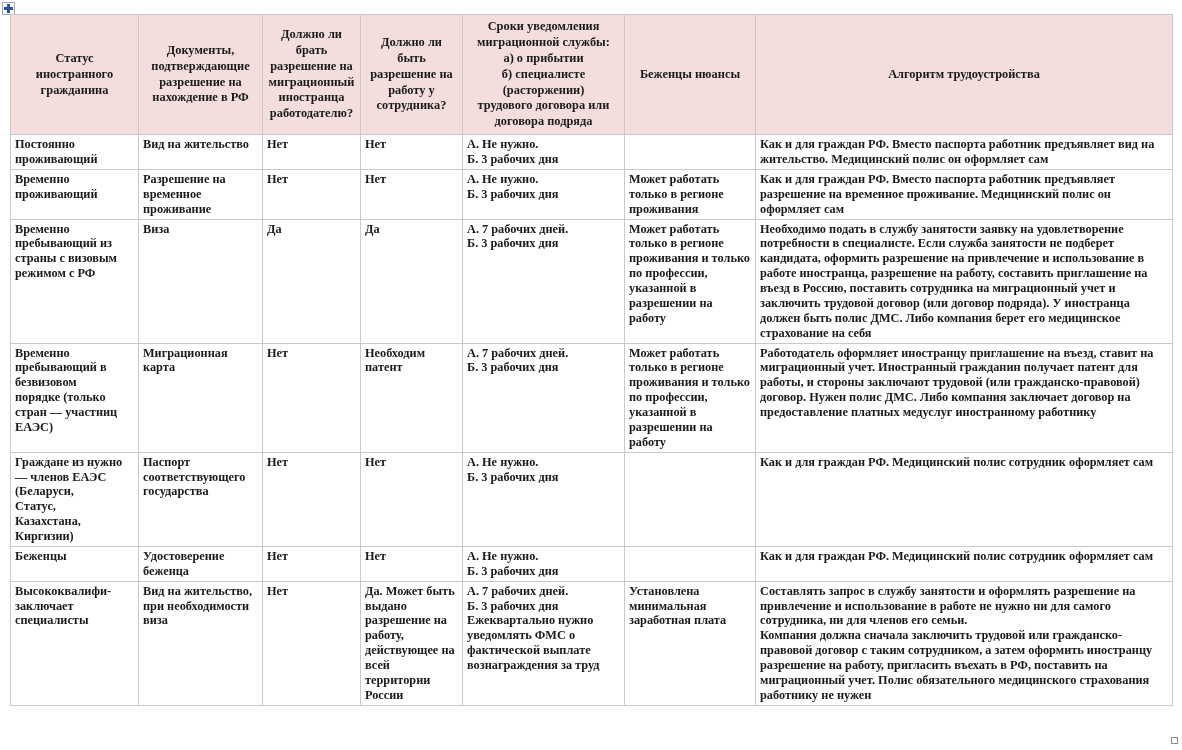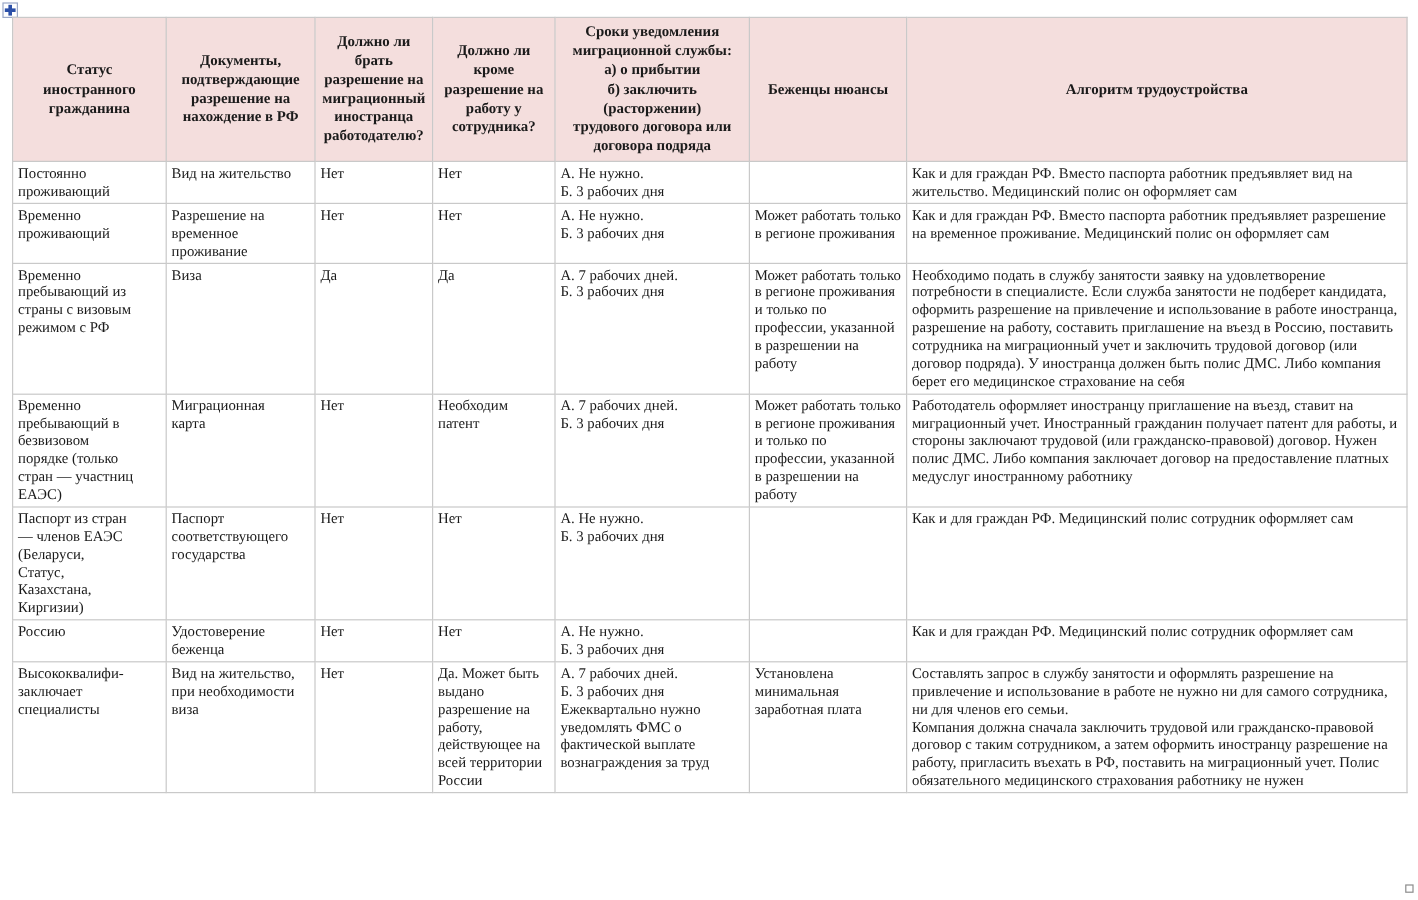--- a/index.html
+++ b/index.html
@@ -60,21 +60,21 @@
     width: 1162px;
     table-layout: fixed;
   }
   table.doc-table td,
   table.doc-table th {
     border: 1px solid #c9c9c9;
     vertical-align: top;
     padding: 2px 4px 2px 4px;
     font-size: 12.3px;
     line-height: 1.21;
-    font-weight: normal;
+    font-weight: bold;
     text-align: left;
     word-wrap: break-word;
     overflow-wrap: break-word;
     hyphens: none;
   }
   table.doc-table thead th {
     background: #f4dedd;
     font-weight: bold;
     text-align: center;
     vertical-align: middle;
@@ -131,30 +131,30 @@
           <th>
             <span class="hdr-line">Должно ли</span>
             <span class="hdr-line">брать</span>
             <span class="hdr-line">разрешение на</span>
             <span class="hdr-line">миграционный</span>
             <span class="hdr-line">иностранца</span>
             <span class="hdr-line">работодателю?</span>
           </th>
           <th>
             <span class="hdr-line">Должно ли</span>
-            <span class="hdr-line">кроме</span>
+            <span class="hdr-line">быть</span>
             <span class="hdr-line">разрешение на</span>
             <span class="hdr-line">работу у</span>
             <span class="hdr-line">сотрудника?</span>
           </th>
           <th>
             <span class="hdr-line">Сроки уведомления</span>
             <span class="hdr-line">миграционной службы:</span>
             <span class="hdr-line">а) о прибытии</span>
-            <span class="hdr-line">б) заключить</span>
+            <span class="hdr-line">б) специалисте</span>
             <span class="hdr-line">(расторжении)</span>
             <span class="hdr-line">трудового договора или</span>
             <span class="hdr-line">договора подряда</span>
           </th>
           <th>
             <span class="hdr-line">Беженцы нюансы</span>
           </th>
           <th>
             <span class="hdr-line">Алгоритм трудоустройства</span>
           </th>
@@ -264,21 +264,21 @@
           </td>
           <td>
             <span class="para">Может работать только в регионе проживания и только по профессии, указанной в разрешении на работу</span>
           </td>
           <td>
             <span class="para">Работодатель оформляет иностранцу приглашение на въезд, ставит на миграционный учет. Иностранный гражданин получает патент для работы, и стороны заключают трудовой (или гражданско-правовой) договор. Нужен полис ДМС. Либо компания заключает договор на предоставление платных медуслуг иностранному работнику</span>
           </td>
         </tr>
         <tr>
           <td>
-            <span class="ln">Паспорт из стран</span>
+            <span class="ln">Граждане из нужно</span>
             <span class="ln">— членов ЕАЭС</span>
             <span class="ln">(Беларуси,</span>
             <span class="ln">Статус,</span>
             <span class="ln">Казахстана,</span>
             <span class="ln">Киргизии)</span>
           </td>
           <td>
             <span class="ln">Паспорт</span>
             <span class="ln">соответствующего</span>
             <span class="ln">государства</span>
@@ -293,21 +293,21 @@
             <span class="ln">А. Не нужно.</span>
             <span class="ln">Б. 3 рабочих дня</span>
           </td>
           <td></td>
           <td>
             <span class="para">Как и для граждан РФ. Медицинский полис сотрудник оформляет сам</span>
           </td>
         </tr>
         <tr>
           <td>
-            <span class="ln">Россию</span>
+            <span class="ln">Беженцы</span>
           </td>
           <td>
             <span class="ln">Удостоверение</span>
             <span class="ln">беженца</span>
           </td>
           <td>
             <span class="ln">Нет</span>
           </td>
           <td>
             <span class="ln">Нет</span>

